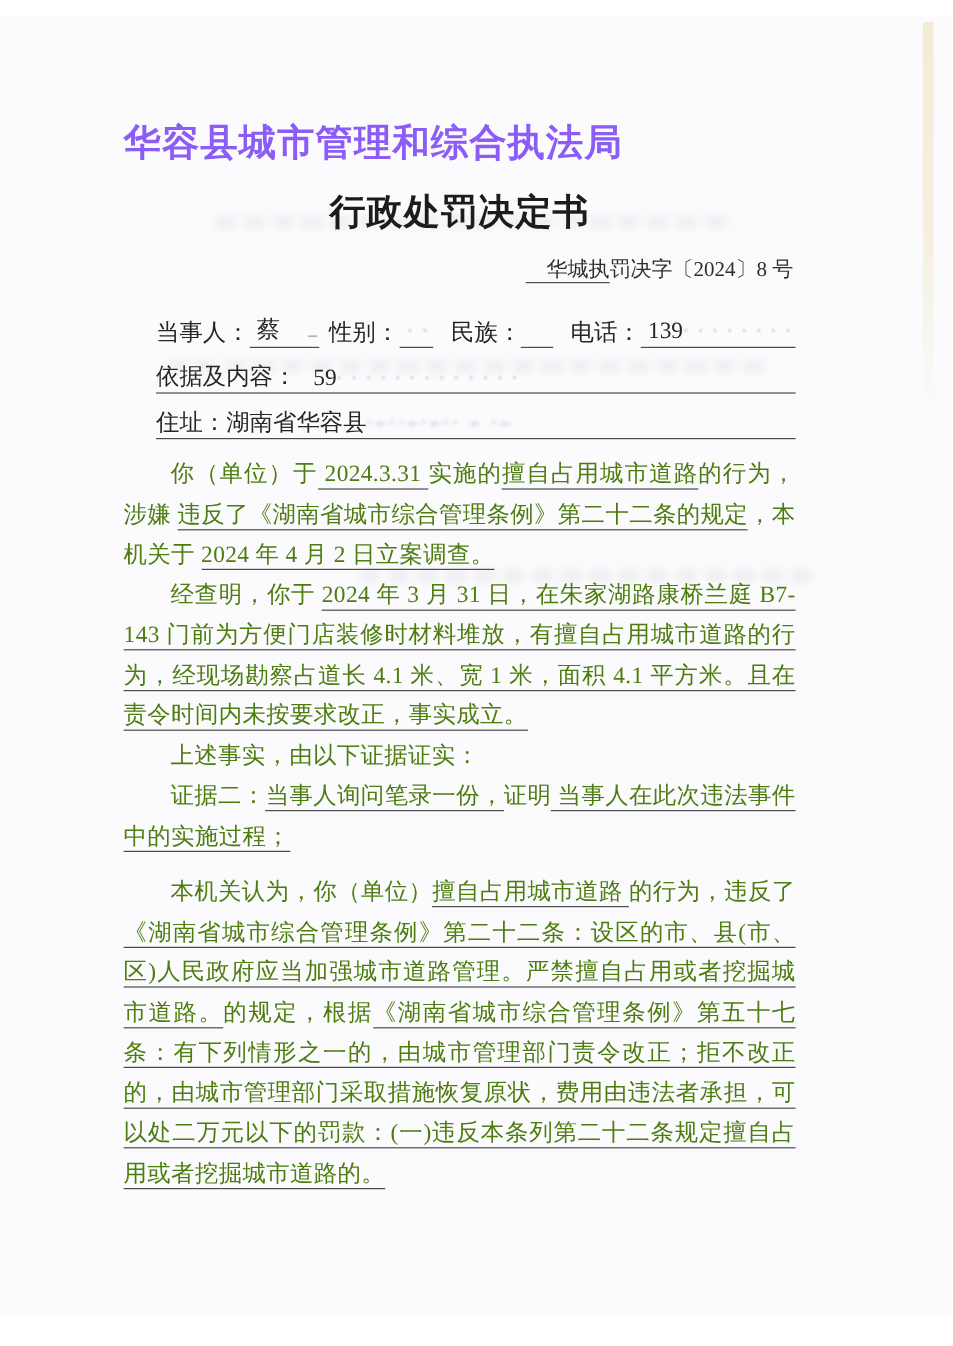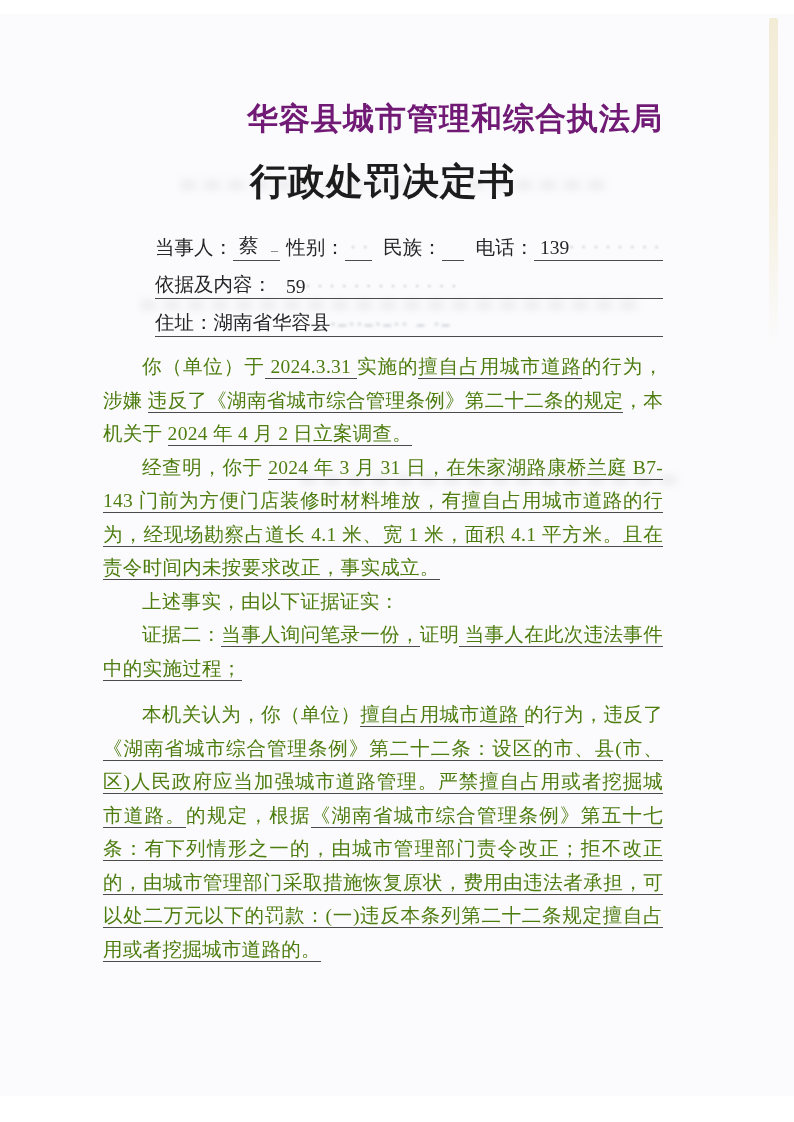--- a/index.html
+++ b/index.html
@@ -33,43 +33,43 @@
     position: absolute;
     left: 103px; top: 84px;
     width: 560px;
     color: #262626;
   }
   .title {
     font-family: "Liberation Sans", sans-serif;
     font-weight: 700;
     font-size: 31px;
     letter-spacing: 1px;
-    text-align: right;
-    color: #701a75;
+    text-align: left;
+    color: #8b5cf6;
   }
   .subtitle {
     font-family: "Liberation Sans", sans-serif;
     font-weight: 700;
-    font-size: 37px;
+    font-size: 30px;
     letter-spacing: 1px;
     text-align: center;
     color: #1c1c1c;
     margin-top: 17px;
   }
   .doc-number {
     text-align: right;
     font-size: 17.5px;
     margin-top: 14px;
     padding-right: 2px;
     color: #2e2e2e;
   }
   .u { border-bottom: 1.2px solid #4b4b4b; padding-bottom: 1px; }
   .party {
     margin-top: 16px;
-    margin-left: 52px;
+    margin-left: 27px;
     font-size: 19.5px;
   }
   .party-row {
     display: flex;
     align-items: flex-end;
     height: 38px;
     white-space: nowrap;
   }
   .party-row.ruled { border-bottom: 1.2px solid #4b4b4b; }
   .fill { border-bottom: 1.2px solid #4b4b4b; display: inline-flex; align-items: flex-end; padding: 0 2px 1px 6px; }
@@ -113,20 +113,21 @@
   <div class="edge-strip"></div>
   <div class="bleed" style="left:180px; top:165px; width:430px;"></div>
   <div class="bleed" style="left:140px; top:285px; width:500px;"></div>
   <div class="bleed" style="left:300px; top:460px; width:380px;"></div>
 
   <div class="content">
 
     <div class="title">华容县城市管理和综合执法局</div>
     <div class="subtitle">行政处罚决定书</div>
 
+    <div class="doc-number"><span class="u">　华城执</span><span>罚决字〔2024〕8 号</span></div>
 
     <div class="party">
 
       <div class="party-row">
         <span>当事人：</span>
           <span class="fill fill-name">
             <span>蔡</span>
             <span class="dash-mark">–</span>
           </span>
         <span class="gap-s"></span>

